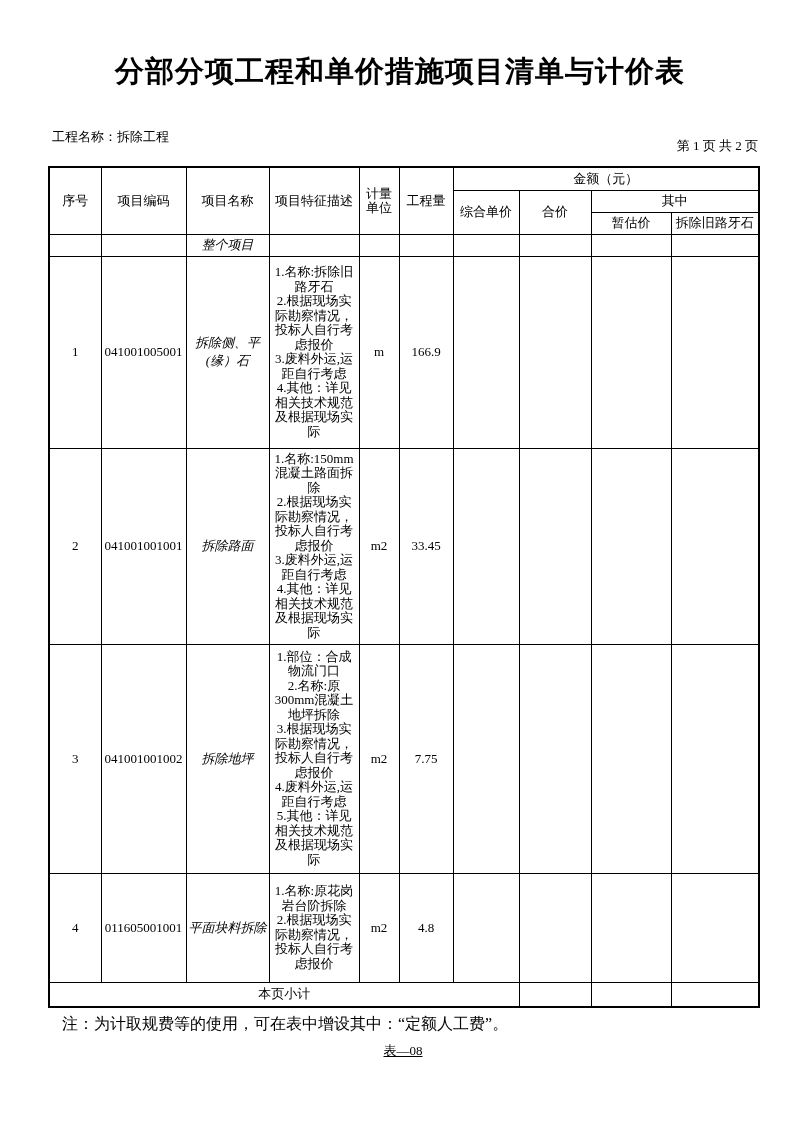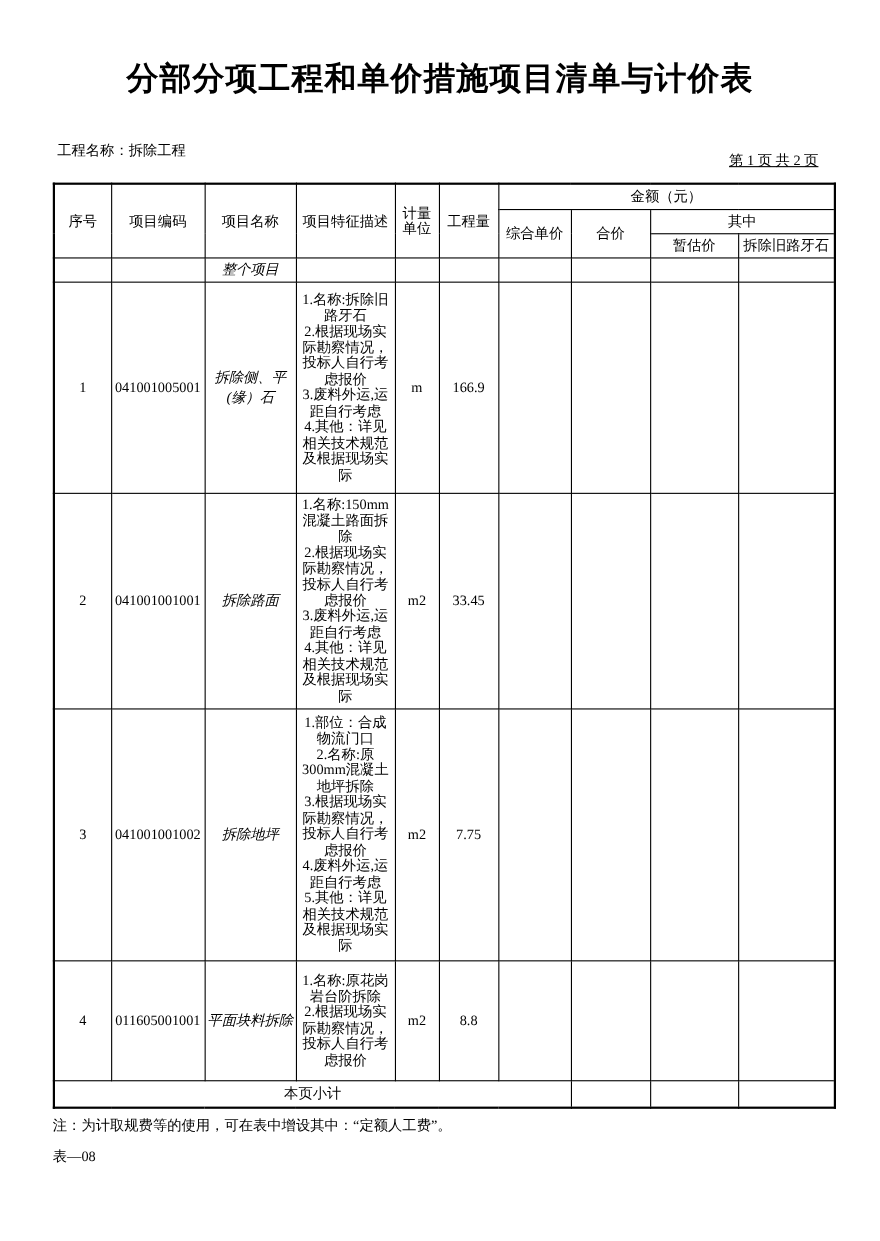--- a/index.html
+++ b/index.html
@@ -27,21 +27,21 @@
   .meta {
     position: absolute;
     top: 122px;
     left: 48px;
     width: 710px;
     height: 36px;
     font-size: 13px;
   }
   .meta .project { position: absolute; left: 4px; bottom: 12px; }
   .meta .section { position: absolute; left: 308px; bottom: 2px; line-height: 15px; }
-  .meta .pageinfo { position: absolute; right: 14px; bottom: 3px; text-decoration: underline; }
+  .meta .pageinfo { position: absolute; right: 0; bottom: 3px; }
 
   table.main {
     position: absolute;
     top: 166px;
     left: 48px;
     width: 710px;
     border-collapse: collapse;
     table-layout: fixed;
     border: 2px solid #000;
   }
@@ -70,31 +70,32 @@
   tr.group-row { height: 22px; }
   tr.r1 { height: 192px; }
   tr.r2 { height: 196px; }
   tr.r3 { height: 229px; }
   tr.r4 { height: 109px; }
   tr.subtotal-row { height: 25px; }
 
   .note {
     position: absolute;
     top: 1014px;
-    left: 48px;
-    width: 710px;
-    font-size: 13px;
+    left: 62px;
+    width: 710px;
+    font-size: 16px;
   }
   .formcode {
     position: absolute;
     top: 1042px;
     left: 48px;
     width: 710px;
-    text-align: left;
+    text-align: center;
     font-size: 13px;
+    text-decoration: underline;
   }
 </style>
 </head>
 <body>
 
 <div class="page">
 
   <h1 class="title">分部分项工程和单价措施项目清单与计价表</h1>
 
   <div class="meta">
@@ -198,21 +199,21 @@
         <td></td>
       </tr>
 
       <tr class="r4">
         <td>4</td>
         <td class="cell-code">011605001001</td>
         <td class="cell-left">平面块料拆除</td>
         <td class="cell-feature">1.名称:原花岗岩台阶拆除
 2.根据现场实际勘察情况，投标人自行考虑报价</td>
         <td>m2</td>
-        <td>8.8</td>
+        <td>4.8</td>
         <td></td>
         <td></td>
         <td></td>
         <td></td>
       </tr>
 
       <tr class="subtotal-row">
         <td colspan="7">本页小计</td>
         <td></td>
         <td></td>

